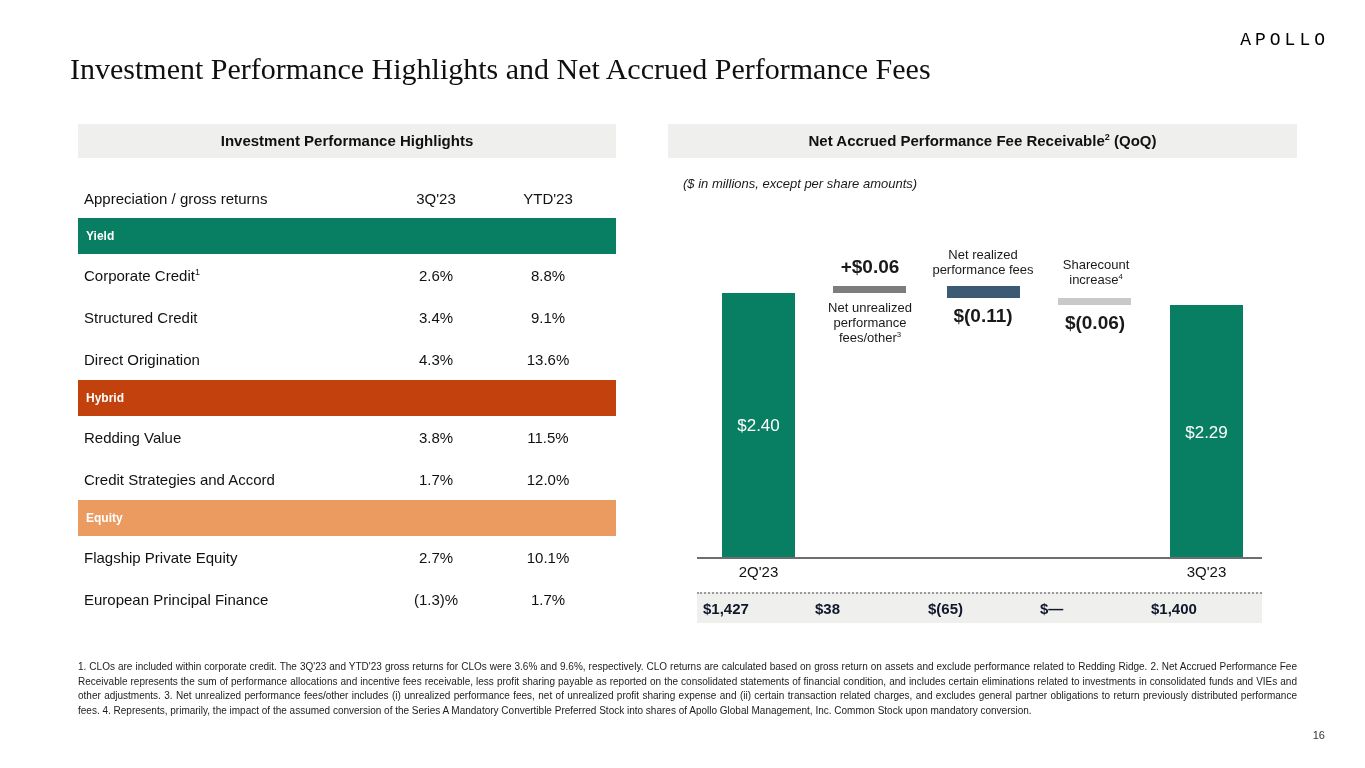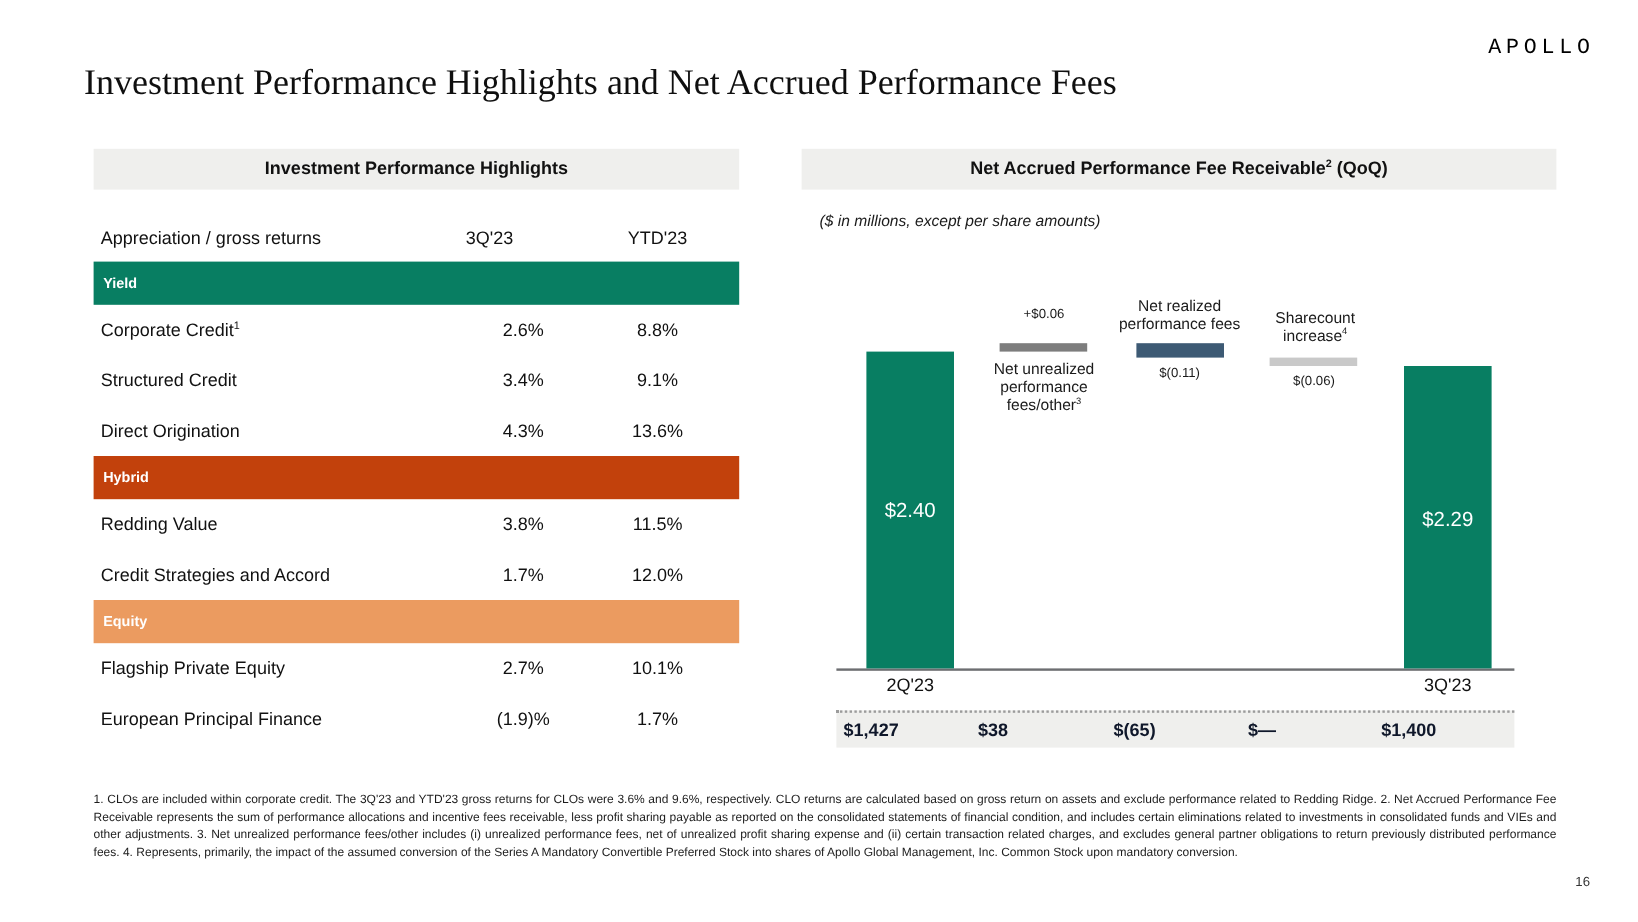--- a/index.html
+++ b/index.html
@@ -13,39 +13,39 @@
 
   
   .panel-header{position:absolute;top:124px;height:34px;line-height:34px;background:#efefed;
                 text-align:center;font-weight:bold;font-size:15px;color:#111;}
   .lp-header{left:78px;width:538px;}
   .rp-header{left:668px;width:629px;}
 
   
   .table{position:absolute;left:78px;top:178px;width:538px;font-size:15px;}
   .trow{display:flex;align-items:center;height:42px;padding-right:12px;box-sizing:border-box;}
-  .trow.colhead{height:40px;gap:28px;}
+  .trow.colhead{height:40px;}
   .trow .lbl{flex:1;padding-left:6px;}
   .trow .c{width:112px;text-align:center;}
   .band{height:36px;line-height:36px;color:#fff;font-weight:bold;padding-left:8px;font-size:12px;}
   .band.yield{background:#087e62;}
   .band.hybrid{background:#c2410c;}
   .band.equity{background:#eb9b60;}
 
   
   .subtitle{position:absolute;left:683px;top:176px;font-style:italic;font-size:13px;color:#1a1a1a;}
   .plot{position:absolute;left:697px;top:236px;width:565px;height:321px;
         border-bottom:2px solid #6d6e71;box-sizing:content-box;}
   .wbar{position:absolute;}
   .inbar{position:absolute;width:73px;text-align:center;color:#fff;font-size:17px;}
   .inbar.b1{left:722px;top:416px;}
   .inbar.b5{left:1170px;top:423px;}
   .ann{position:absolute;text-align:center;color:#1a1a1a;}
   .ann.small{font-size:13px;line-height:15px;}
-  .ann.val{font-size:11px;}
+  .ann.val{font-size:19px;font-weight:bold;}
   .ann.plus{left:820px;top:256px;width:100px;}
   .ann.netunreal{left:812px;top:300px;width:116px;}
   .ann.netreal{left:921px;top:247px;width:124px;}
   .ann.v011{left:933px;top:305px;width:100px;}
   .ann.share{left:1038px;top:257px;width:116px;}
   .ann.v006{left:1045px;top:312px;width:100px;}
   .xlab{position:absolute;top:563px;width:73px;text-align:center;font-weight:normal;font-size:15px;color:#111;}
   .xlab.left{left:722px;} .xlab.right{left:1170px;}
   .strip{position:absolute;left:697px;top:592px;width:565px;height:31px;background:#efefed;
          border-top:2px dotted #9b9b9b;box-sizing:border-box;}
@@ -103,21 +103,21 @@
     </div>
 
     <div class="band equity">Equity</div>
     <div class="trow">
       <div class="lbl"><span>Flagship Private Equity</span></div>
       <div class="c">2.7%</div>
       <div class="c">10.1%</div>
     </div>
     <div class="trow">
       <div class="lbl"><span>European Principal Finance</span></div>
-      <div class="c">(1.9)%</div>
+      <div class="c">(1.3)%</div>
       <div class="c">1.7%</div>
     </div>
   </div>
 
   <div class="panel-header rp-header">
     <span>Net Accrued Performance Fee Receivable</span><sup>2</sup>&nbsp;<span>(QoQ)</span>
   </div>
   <div class="subtitle">($ in millions, except per share amounts)</div>
 
   <div class="plot">

